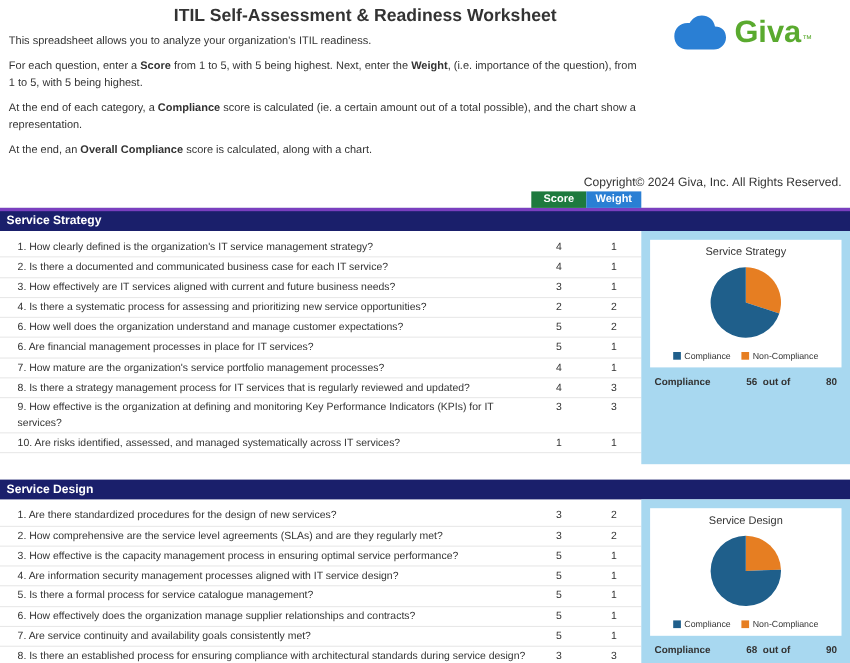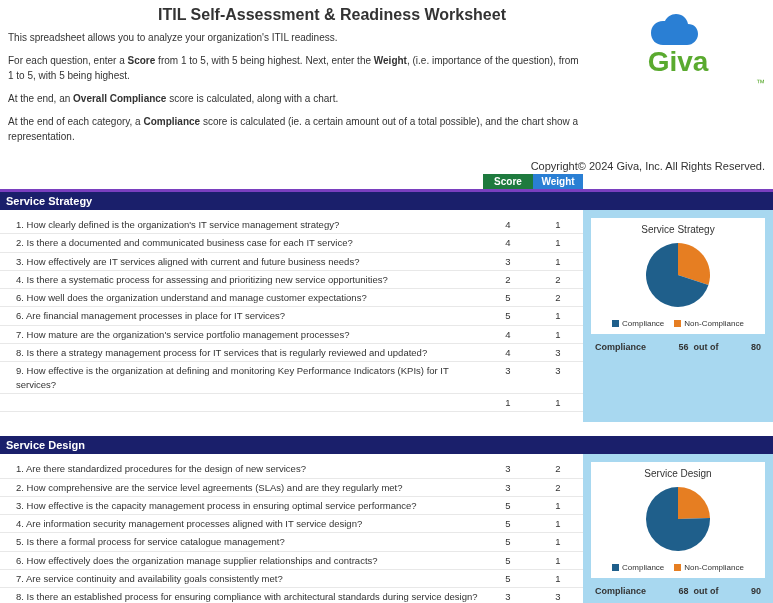--- a/index.html
+++ b/index.html
@@ -2,21 +2,21 @@
 <html><head>
 <meta charset="utf-8">
 <style>
   * { box-sizing: border-box; margin: 0; padding: 0; }
   body { font-family: Arial, sans-serif; font-size: 11px; color: #333; width: 773px; background: #fff; }
   .header { padding: 6px 8px 4px; display: flex; }
   .header-text { flex: 1; }
   .title { font-size: 16px; color: #333; margin-bottom: 6px; text-align: left; padding-left: 150px; font-weight: bold; }
   .intro { font-size: 10px; line-height: 1.5; margin-bottom: 8px; }
   .logo-area { width: 180px; text-align: center; padding-top: 6px; }
-  .logo { display: flex; align-items: center; justify-content: center; flex-direction: column; }
+  .logo { display: flex; align-items: center; justify-content: center; }
   .logo-text { font-size: 28px; font-weight: bold; color: #5aaa2f; margin-left: 6px; }
   .logo-tm { font-size: 9px; color: #5aaa2f; align-self: flex-end; margin-bottom: 6px; margin-left: 1px;}
   .copyright { font-size: 11px; text-align: right; padding: 4px 8px 2px; color: #333; }
   .col-head-row { display: flex; }
   .col-head-spacer { flex: 1; }
   .col-head { width: 50px; text-align: center; color: #fff; font-size: 10px; padding: 2px 0; font-weight: bold;}
   .col-head.score { background: #1e7a3e; }
   .col-head.weight { background: #2a7fd4; }
   .col-head-right { width: 190px; }
   .cat-header { background: #1a1f6b; color: #fff; font-weight: bold; font-size: 11px; padding: 3px 6px; }
@@ -44,24 +44,24 @@
 <body>
 
 <div class="header">
   <div class="header-text">
     <div class="title">ITIL Self-Assessment &amp; Readiness Worksheet</div>
     <div class="intro">This spreadsheet allows you to analyze your organization's ITIL readiness.</div>
     <div class="intro">
       <span>For each question, enter a </span><b>Score</b><span> from 1 to 5, with 5 being highest.  Next, enter the </span><b>Weight</b><span>, (i.e. importance of the question), from 1 to 5, with 5 being highest.</span>
     </div>
     <div class="intro">
+      <span>At the end of each category, a </span><b>Compliance</b><span> score is calculated (ie. a certain amount out of a total possible), and the chart show a representation.</span>
+    </div>
+    <div class="intro">
       <span>At the end, an </span><b>Overall Compliance</b><span> score is calculated, along with a chart.</span>
-    </div>
-    <div class="intro">
-      <span>At the end of each category, a </span><b>Compliance</b><span> score is calculated (ie. a certain amount out of a total possible), and the chart show a representation.</span>
     </div>
   </div>
   <div class="logo-area">
     <div class="logo">
       <svg width="50" height="34" viewBox="0 0 50 34">
         <path d="M38 12c-1-6-6-10-12-10-5 0-9 3-11 7-1 0-2-0-2 0C6 9 1 14 1 21c0 7 5 12 12 12h24c6 0 11-5 11-11 0-6-4-10-10-10z" fill="#2a7fd4"></path>
       </svg>
       <span class="logo-text">Giva</span>
       <span class="logo-tm">™</span>
     </div>
@@ -119,20 +119,21 @@
         <div class="q-text">8. Is there a strategy management process for IT services that is regularly reviewed and updated?</div>
         <div class="q-val">4</div>
         <div class="q-val">3</div>
       </div>
         <div class="q-row">
         <div class="q-text">9. How effective is the organization at defining and monitoring Key Performance Indicators (KPIs) for IT services?</div>
         <div class="q-val">3</div>
         <div class="q-val">3</div>
       </div>
         <div class="q-row">
+        <div class="q-text">10. Are risks identified, assessed, and managed systematically across IT services?</div>
         <div class="q-val">1</div>
         <div class="q-val">1</div>
       </div>
       </div>
       <div class="side">
       <div class="chart-card">
         <div class="chart-title">Service Strategy</div>
         <div class="pie-wrap">
             <svg width="80" height="72">
     <path d="M40 36 L40 4 A32 32 0 0 1 70.43380852144492 45.88854381999833 Z" fill="#e67e22"></path>

